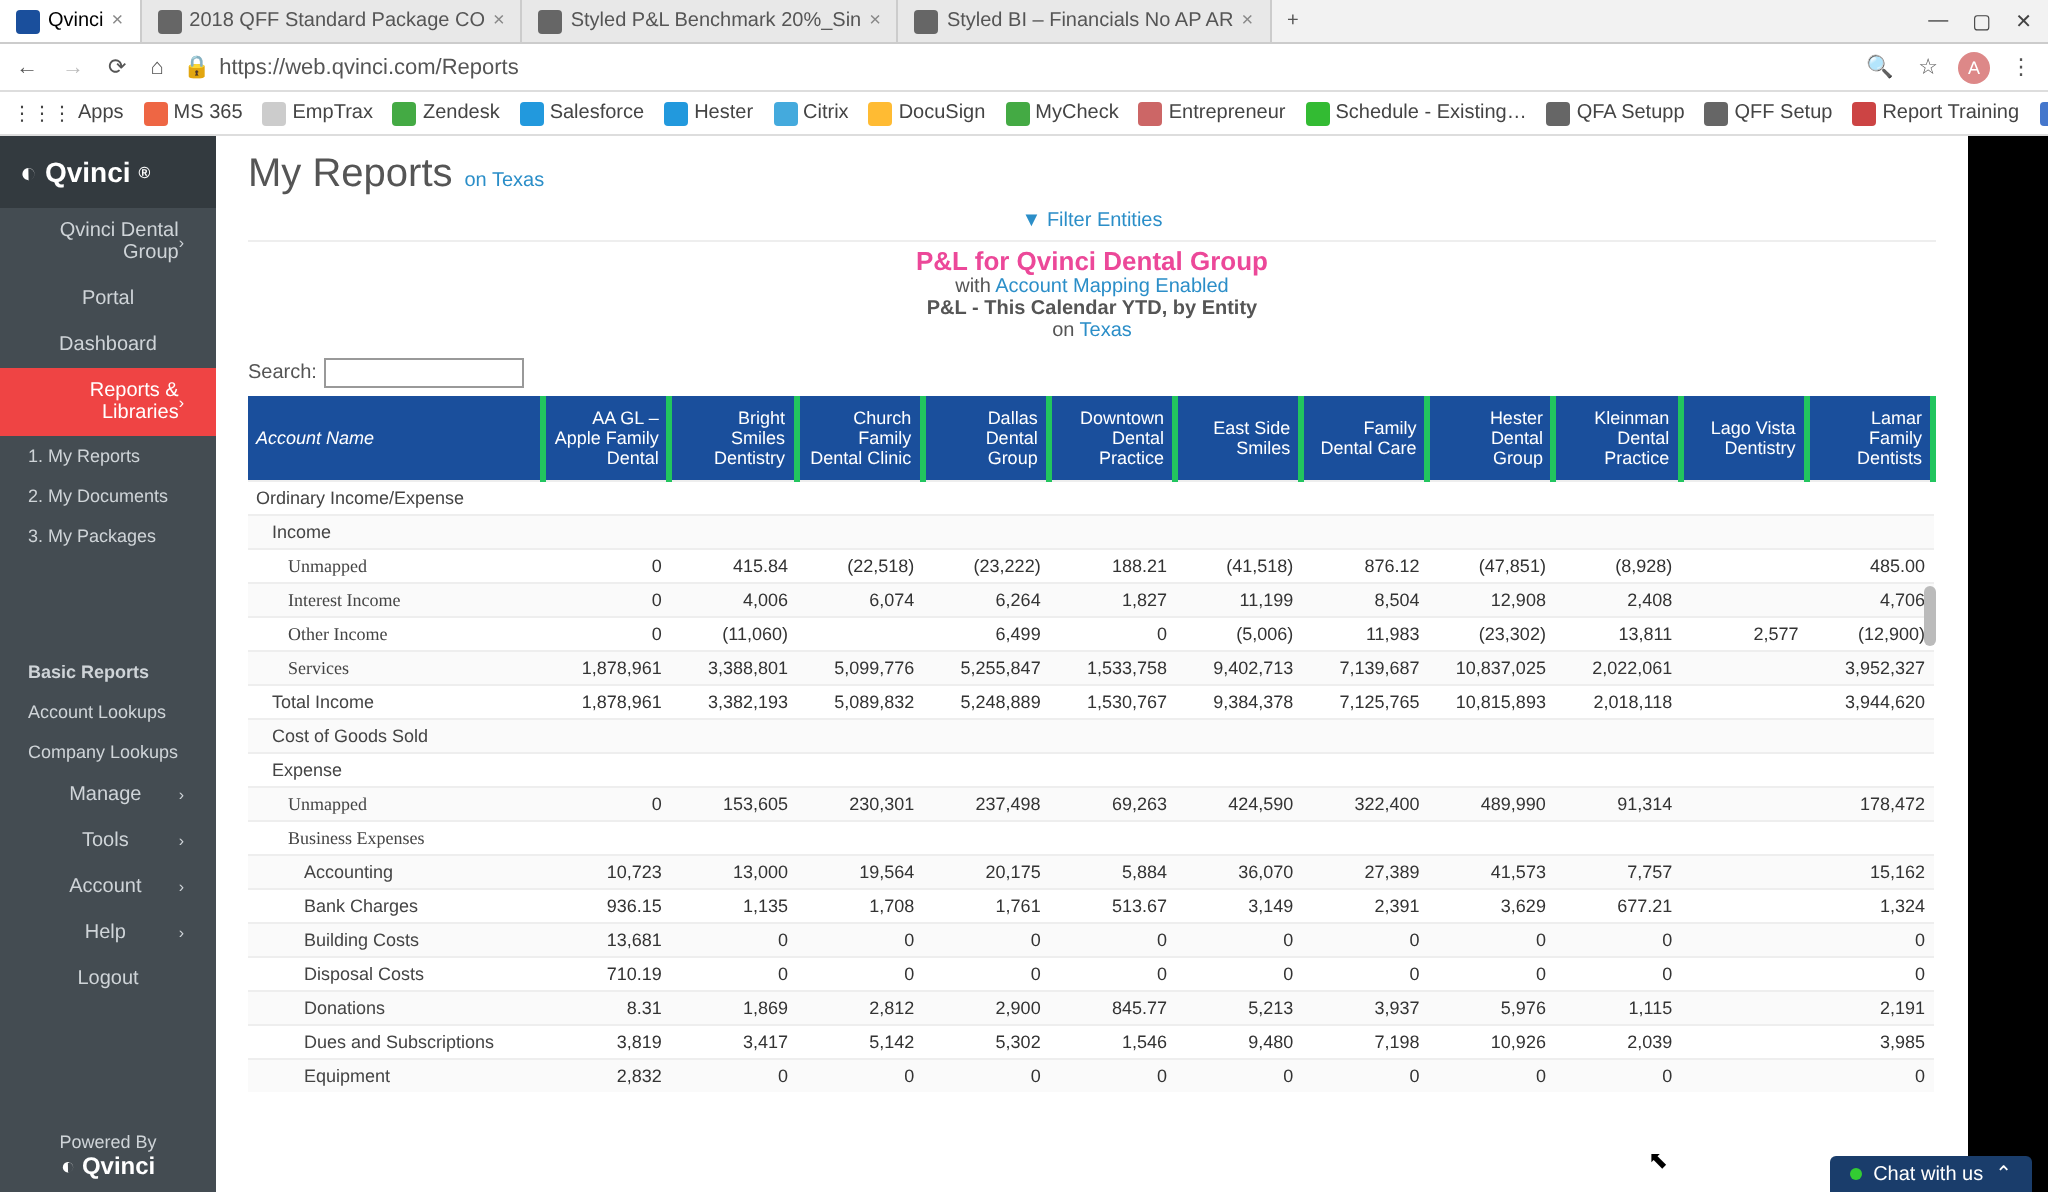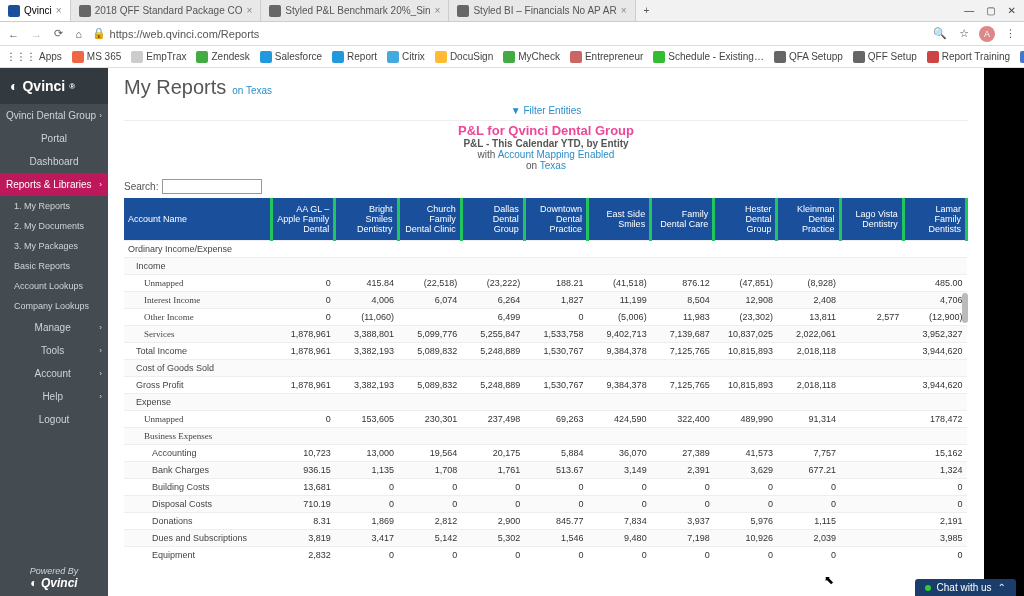--- a/index.html
+++ b/index.html
@@ -18,46 +18,46 @@
 .avatar { width:16px; height:16px; border-radius:50%; background:#d88; color:#fff; text-align:center; line-height:16px; font-size:9px; }
 
 .bookmarks { display:flex; height:22px; align-items:center; gap:10px; padding:0 6px; border-bottom:1px solid #ddd; font-size:10px; color:#444; }
 .bm { display:flex; align-items:center; gap:3px; white-space:nowrap; }
 .bm .favicon { width:12px;height:12px; background:#ccc; border-radius:2px; display:inline-block; }
 
 .app { display:flex; height:528px; }
 
 .sidebar { width:108px; background:#444c52; color:#cfd4d8; font-size:10px; display:flex; flex-direction:column; }
 .logo { height:36px; background:#333a3f; display:flex; align-items:center; padding:0 10px; font-size:14px; color:#fff; font-weight:bold; gap:4px;}
-.sb-item { padding:6px 6px; display:flex; justify-content:space-between; align-items:center; cursor:pointer; }
-.sb-item.sel { background:#be185d; color:#fff; }
+.sb-item { padding:6px 16px; display:flex; justify-content:space-between; align-items:center; cursor:pointer;text-align:right; }
+.sb-item.sel { background:#ef4444; color:#fff; }
 .sb-sub { padding:5px 14px; font-size:9px; cursor:pointer; }
-.sb-sub.bold { font-weight:normal; }
+.sb-sub.bold { font-weight:bold;margin-top:48px; }
 .chev { font-size:8px; }
-.powered { margin-top:auto; text-align:center; padding:6px 12px; font-size:9px;font-style:italic; }
+.powered { margin-top:auto; text-align:center; padding:6px 12px; font-size:9px; }
 .plogo { font-weight:bold; font-size:12px; color:#fff; }
 
 .main { flex:1; display:flex; flex-direction:column; overflow:hidden; background:#fff; }
 .main-top { padding:8px 16px 2px; display:flex; align-items:baseline; gap:6px; }
 .mytitle { font-size:20px; font-weight:300; color:#555; }
 .filterbar { color:#2b8ec8; font-size:10px; padding:4px 0; text-align:center; border-bottom:1px solid #eee; margin:0 16px; }
 
 .reporthead { text-align:center; font-size:10px; color:#555; padding:2px 0 6px; }
 .rh-title { font-size:13px; font-weight:bold; color:#ec4899; }
 .rh-sub b { font-weight:bold; }
 .rh-link { color:#2b8ec8; }
 
 .searchbar { padding:2px 16px 4px; font-size:10px; color:#555; display:flex; align-items:center; gap:4px;}
 .searchbar input { width:100px; font-size:10px; padding:1px; border:1px solid #999;}
 
 .table-wrap { overflow:auto; margin:0 16px 0 16px; position:relative; height:380px;}
 table { border-collapse:collapse; width:100%; font-size:9px; table-layout:fixed; }
 th { background:#1a4f9c; color:#fff; font-weight:normal; padding:6px 4px; text-align:left; border-right:3px solid #22c55e; position:sticky; top:0;}
 th.num, td.num { text-align:right; }
-th:first-child { width:145px; }
+th:first-child { width:145px;font-style:italic; }
 th:not(:first-child){ width:62px; }
 td { padding:3px 4px; border-top:1px solid #eee; color:#333; white-space:nowrap; overflow:hidden; }
 tbody tr:nth-child(even){ background:#fafafa; }
 td.lbl { color:#444; }
 .ind1{padding-left:12px;} .ind2{padding-left:20px;font-family:Liberation Serif, serif;} .ind3{padding-left:28px;}
 
 .scroll-handle { position:absolute; right:0; top:25%; width:6px; height:30px; background:#bbb; border-radius:3px;}
 
 .chat { position:absolute; right:8px; bottom:0; background:#1a3d6b; color:#fff; font-size:10px; padding:3px 10px; border-radius:3px 3px 0 0; display:flex; align-items:center; gap:6px;}
 .chat-dot{width:6px;height:6px;background:#3c3;border-radius:50%;}
@@ -130,21 +130,21 @@
   <span class="bm">
       <span class="favicon z"></span>
       <span>Zendesk</span>
     </span>
   <span class="bm">
       <span class="favicon s"></span>
       <span>Salesforce</span>
     </span>
   <span class="bm">
       <span class="favicon p"></span>
-      <span>Report</span>
+      <span>Hester</span>
     </span>
   <span class="bm">
       <span class="favicon c"></span>
       <span>Citrix</span>
     </span>
   <span class="bm">
       <span class="favicon d"></span>
       <span>DocuSign</span>
     </span>
   <span class="bm">
@@ -230,22 +230,22 @@
   </div>
 
   <div class="main">
     <div class="main-top">
       <span class="mytitle">My Reports</span>
       <span style="color:#2b8ec8;font-size:10px">on Texas</span>
     </div>
     <div class="filterbar">▼ Filter Entities</div>
     <div class="reporthead">
       <div class="rh-title">P&amp;L for Qvinci Dental Group</div>
+      <div class="rh-sub"><span>with </span><span class="rh-link">Account Mapping Enabled</span></div>
       <div class="rh-sub"><b>P&amp;L - This Calendar YTD, by Entity</b></div>
-      <div class="rh-sub"><span>with </span><span class="rh-link">Account Mapping Enabled</span></div>
       <div class="rh-sub"><span>on </span><span class="rh-link">Texas</span></div>
     </div>
     <div class="searchbar">
       <span>Search:</span>
       <input type="text" style="">
     </div>
     <div class="table-wrap">
       <table>
         <thead>
             <tr id="hdr">
@@ -370,34 +370,20 @@
               <td class="num"></td>
               <td class="num"></td>
               <td class="num"></td>
               <td class="num"></td>
               <td class="num"></td>
               <td class="num"></td>
               <td class="num"></td>
               <td class="num"></td>
             </tr>
             <tr>
-              <td class="lbl ind1">Gross Profit</td>
-              <td class="num">1,878,961</td>
-              <td class="num">3,382,193</td>
-              <td class="num">5,089,832</td>
-              <td class="num">5,248,889</td>
-              <td class="num">1,530,767</td>
-              <td class="num">9,384,378</td>
-              <td class="num">7,125,765</td>
-              <td class="num">10,815,893</td>
-              <td class="num">2,018,118</td>
-              <td class="num"></td>
-              <td class="num">3,944,620</td>
-            </tr>
-            <tr>
               <td class="lbl ind1">Expense</td>
               <td class="num"></td>
               <td class="num"></td>
               <td class="num"></td>
               <td class="num"></td>
               <td class="num"></td>
               <td class="num"></td>
               <td class="num"></td>
               <td class="num"></td>
               <td class="num"></td>
@@ -488,21 +474,21 @@
               <td class="num"></td>
               <td class="num">0</td>
             </tr>
             <tr>
               <td class="lbl ind3">Donations</td>
               <td class="num">8.31</td>
               <td class="num">1,869</td>
               <td class="num">2,812</td>
               <td class="num">2,900</td>
               <td class="num">845.77</td>
-              <td class="num">7,834</td>
+              <td class="num">5,213</td>
               <td class="num">3,937</td>
               <td class="num">5,976</td>
               <td class="num">1,115</td>
               <td class="num"></td>
               <td class="num">2,191</td>
             </tr>
             <tr>
               <td class="lbl ind3">Dues and Subscriptions</td>
               <td class="num">3,819</td>
               <td class="num">3,417</td>

